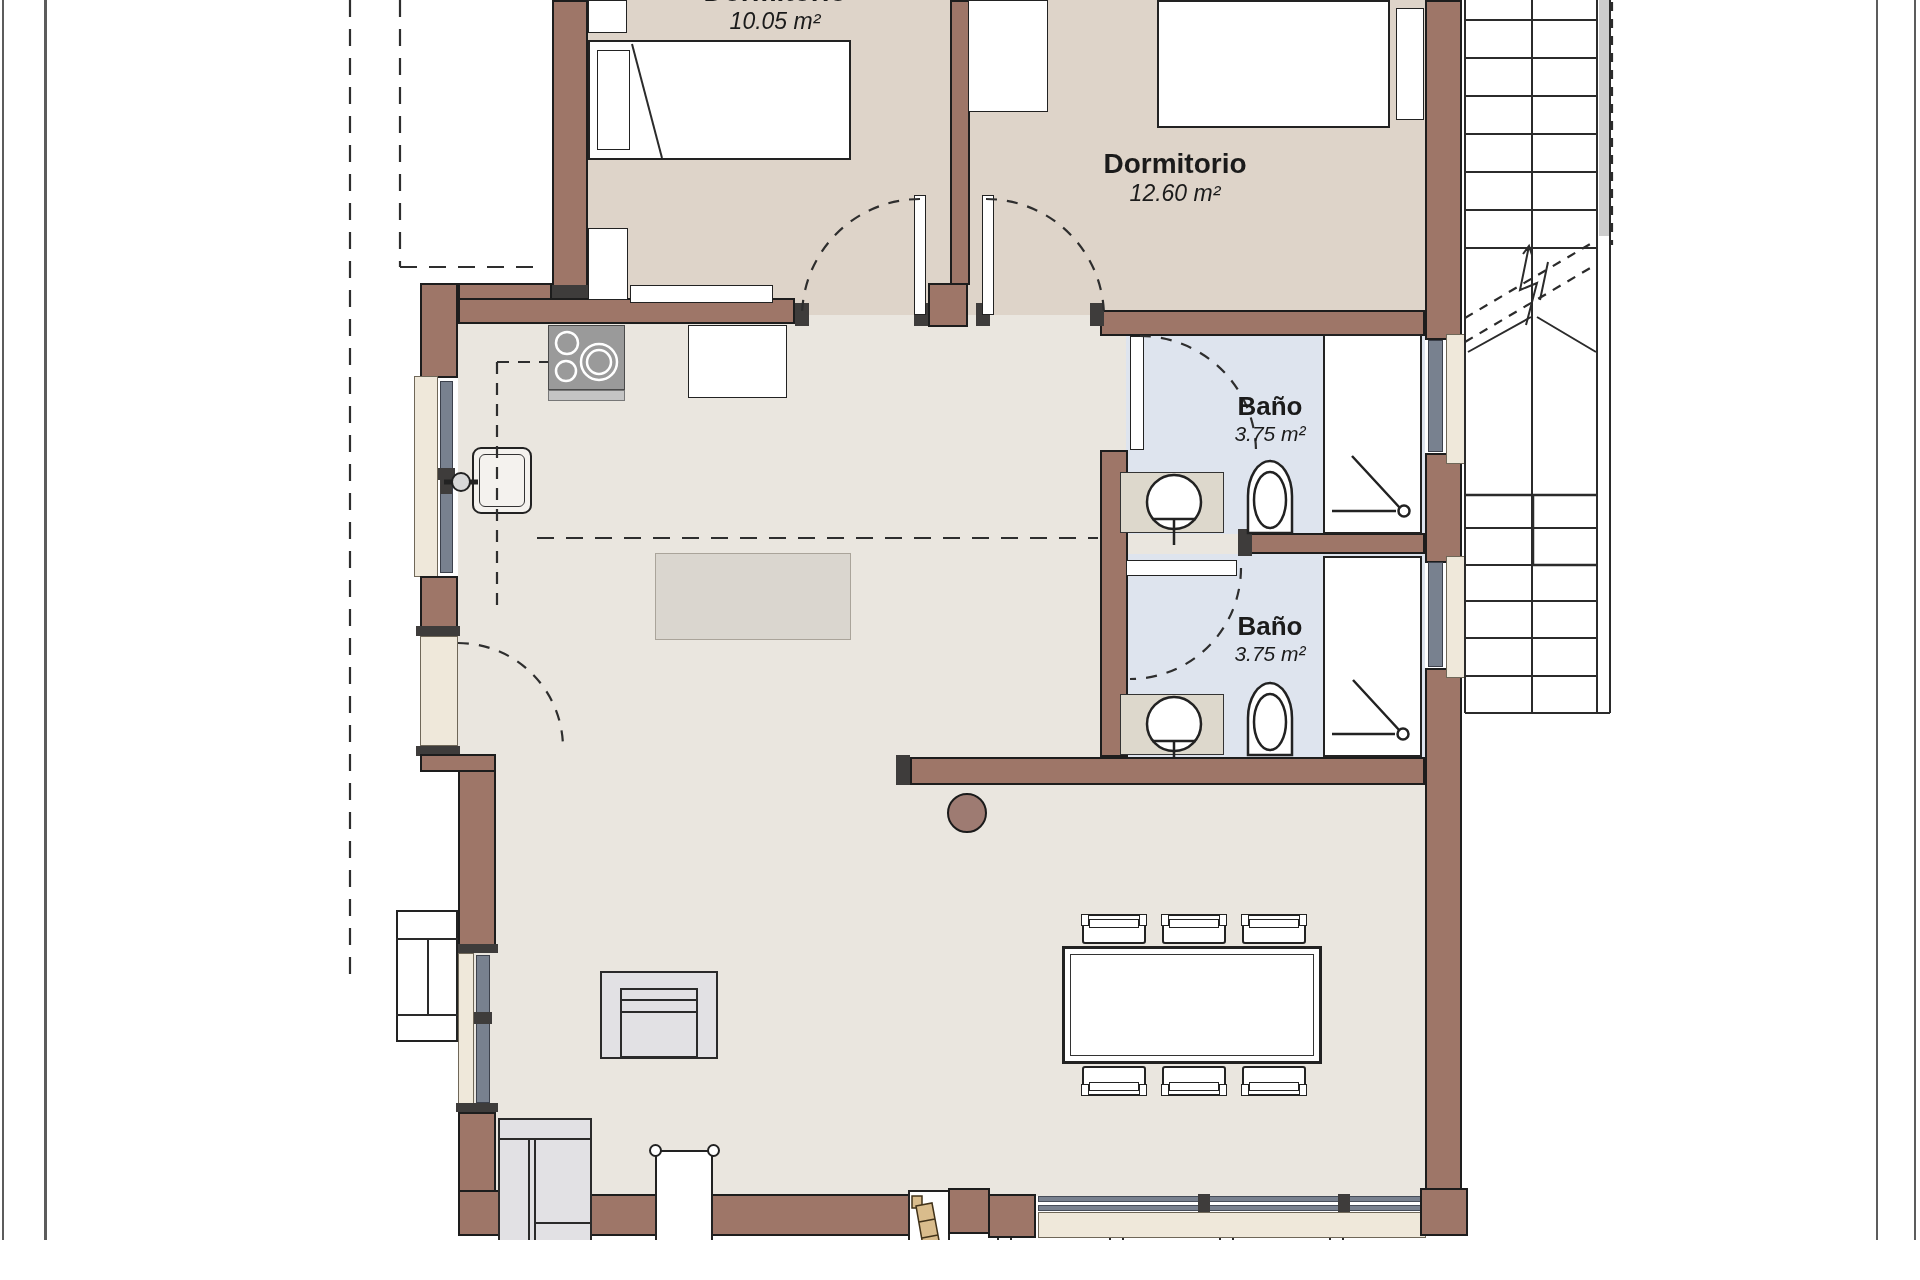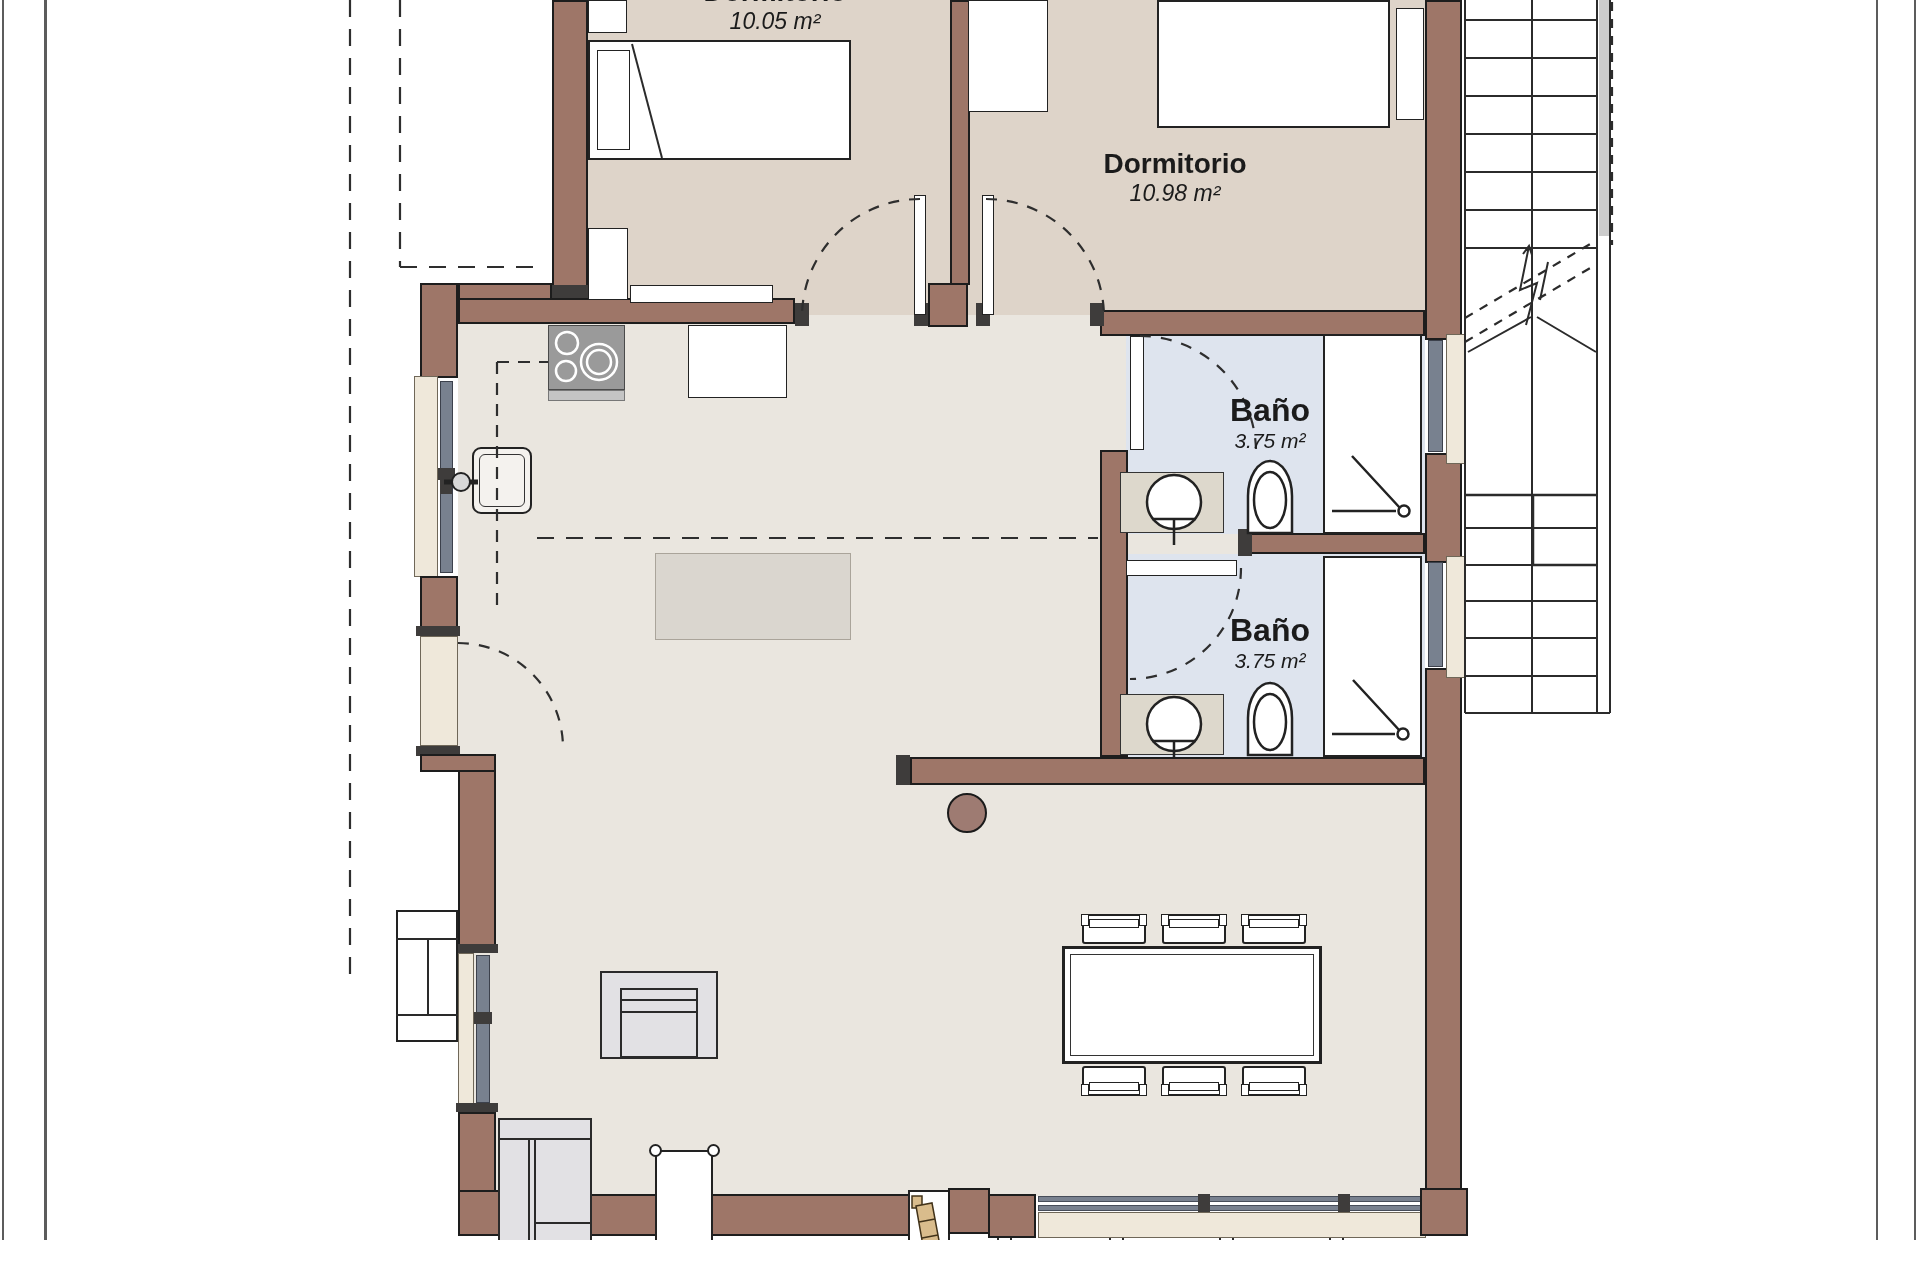--- a/index.html
+++ b/index.html
@@ -15,21 +15,21 @@
   .glazbar{background:#79818f;border:1px solid #474d59;}
   .floor-bed{background:#ded4c9;}
   .floor-salon{background:#eae6df;}
   .floor-bath{background:#dee4ee;}
   .gray-f{background:#e2e1e4;border:2px solid #2a2a2a;}
   .line{background:#2a2a2a;}
   .border-line{background:#5c5c5c;}
   .room-label{position:absolute;text-align:center;color:#1b1b1b;pointer-events:none;}
   .rname{display:block;font-weight:700;font-size:28px;line-height:1.15;}
   .rarea{display:block;font-style:italic;font-weight:400;font-size:23px;line-height:1.15;}
-  .bath-label .rname{font-size:32px;}
+  .bath-label .rname{font-size:26px;}
   .bath-label .rarea{font-size:21px;}
   .chair{background:#fff;border:2px solid #222;border-radius:3px;}
   .chair .back{position:absolute;left:5px;right:5px;height:9px;border:1.5px solid #222;box-sizing:border-box;background:#fff;}
   .nub{position:absolute;width:8px;height:12px;background:#fff;border:1.5px solid #222;box-sizing:border-box;}
   svg.overlay{position:absolute;left:0;top:0;pointer-events:none;}
   .column{background:#9e7b72;border:2.5px solid #1b1b1b;border-radius:50%;}
   .ccirc{position:absolute;width:13px;height:13px;border-radius:50%;background:#fff;border:2px solid #222;box-sizing:border-box;}
 </style>
 </head>
 <body>
@@ -257,21 +257,21 @@
       <rect x="908" y="1266" width="14" height="14" fill="#c9a76b"></rect>
     </g>
   </svg>
 
   <div class="room-label" style="left:645px;top:-24px;width:260px">
     <span class="rname">Dormitorio</span>
     <span class="rarea">10.05 m²</span>
   </div>
   <div class="room-label" style="left:1040px;top:148px;width:270px">
     <span class="rname">Dormitorio</span>
-    <span class="rarea">10.98 m²</span>
+    <span class="rarea">12.60 m²</span>
   </div>
   <div class="room-label bath-label" style="left:1160px;top:392px;width:220px">
     <span class="rname">Baño</span>
     <span class="rarea">3.75 m²</span>
   </div>
   <div class="room-label bath-label" style="left:1160px;top:612px;width:220px">
     <span class="rname">Baño</span>
     <span class="rarea">3.75 m²</span>
   </div>
 

